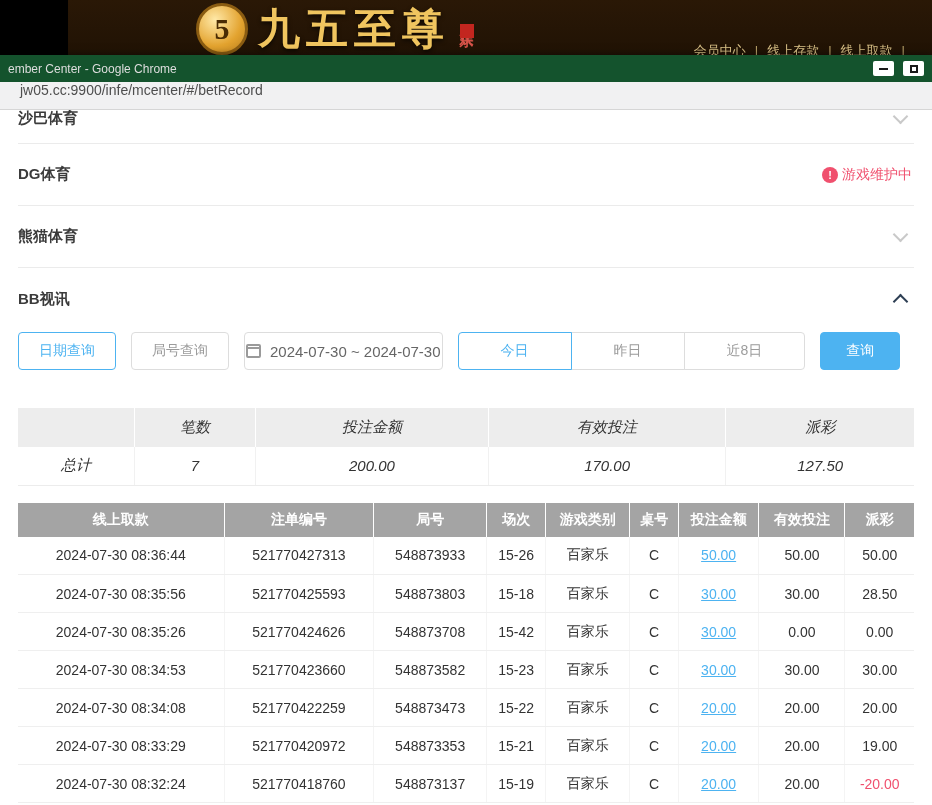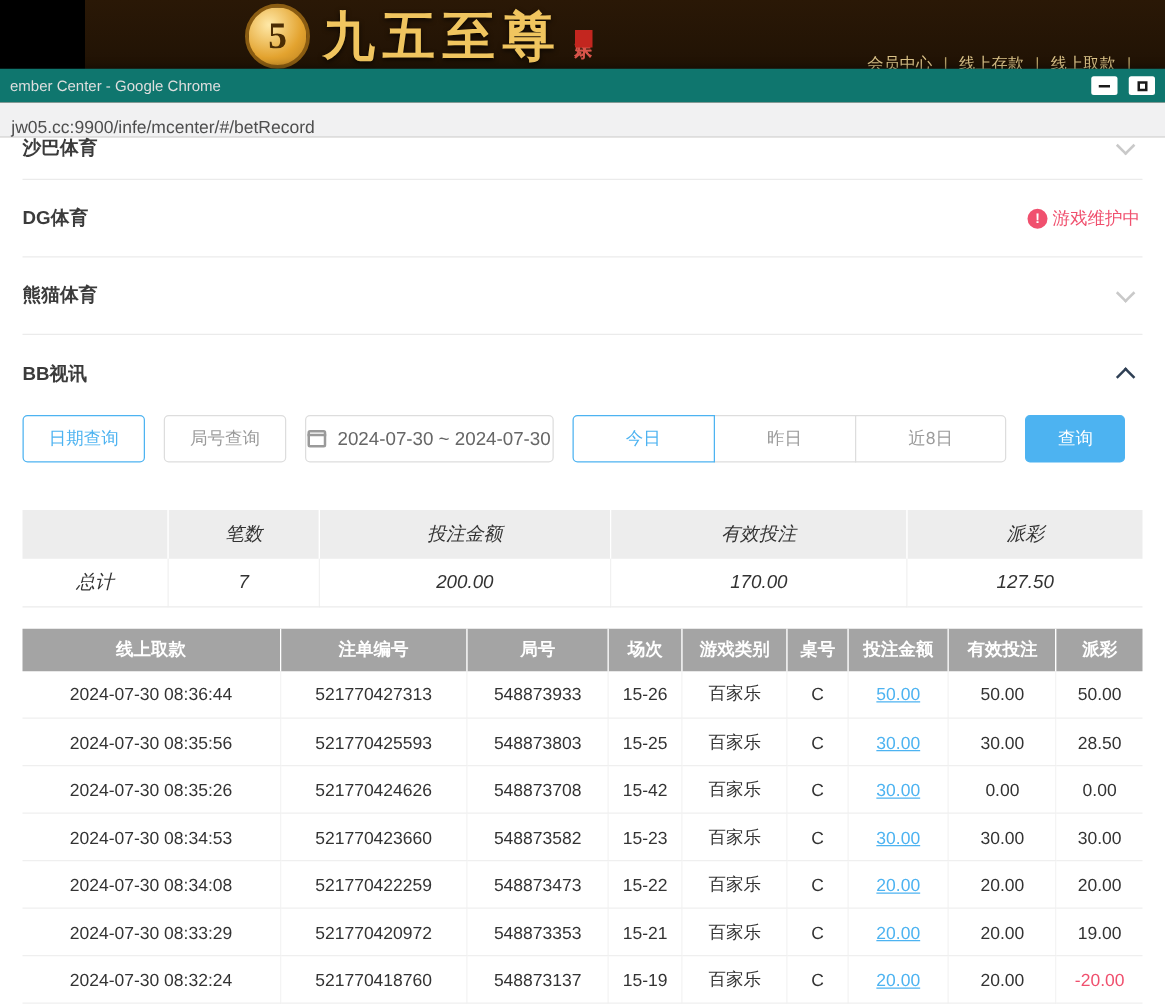--- a/index.html
+++ b/index.html
@@ -23,28 +23,28 @@
   .logo-badge .vtxt { writing-mode:vertical-lr; text-orientation:upright; font-size:14px;
     font-weight:bold; color:#d8544a; letter-spacing:1px; }
   .logo-badge .sq { width:14px; height:14px; background:#c3261f; }
   .top-nav { position:absolute; right:18px; top:42px; color:#dcc489; font-size:13px; white-space:nowrap; }
   .top-nav .lnk { cursor:pointer; }
   .top-nav .sep { margin:0 9px; color:#b7a168; }
 
   
   .chrome { position:absolute; top:55px; left:0; width:932px; height:750px;
     box-shadow:0 0 8px rgba(0,0,0,.5); }
-  .title-bar { height:27px; background:#0f766e; display:flex; align-items:center; padding:0 8px; }
+  .title-bar { height:27px; background:#14532d; display:flex; align-items:center; padding:0 8px; }
   .title-bar .t { color:#dedede; font-size:12px; flex:1; white-space:nowrap; overflow:hidden; }
   .win-btn { width:21px; height:15px; background:#fff; border-radius:2px; margin-left:9px;
     display:flex; align-items:center; justify-content:center; cursor:pointer; }
   .win-btn .dash { width:9px; height:2px; background:#1a1a1a; }
   .win-btn .box { width:8px; height:8px; border:2px solid #1a1a1a; }
   .url-bar { height:28px; background:#f1f1f2; border-bottom:1px solid #d6d6d6;
-    display:flex; align-items:flex-end; padding:0 9px; }
+    display:flex; align-items:flex-start; padding:0 20px; }
   .url-text { color:#4e4e4e; font-size:14px; white-space:nowrap; }
 
   
   .page { height:695px; background:#fff; padding:0 18px; overflow:hidden; position:relative; }
   .acc-row { display:flex; align-items:center; justify-content:space-between; height:62px;
     border-bottom:1px solid #ebebeb; cursor:pointer; }
   .acc-row.first { height:50px; margin-top:-16px; }
   .acc-row.expanded { border-bottom:none; }
   .acc-label { font-size:15px; font-weight:bold; color:#3b3b3b; }
   .chev { width:11px; height:11px; border-right:2px solid #c9c9c9; border-bottom:2px solid #c9c9c9;
@@ -226,21 +226,21 @@
               <td>百家乐</td>
               <td>C</td>
               <td class="link">50.00</td>
               <td>50.00</td>
               <td>50.00</td>
             </tr>
             <tr>
               <td>2024-07-30 08:35:56</td>
               <td>521770425593</td>
               <td>548873803</td>
-              <td>15-25</td>
+              <td>15-18</td>
               <td>百家乐</td>
               <td>C</td>
               <td class="link">30.00</td>
               <td>30.00</td>
               <td>28.50</td>
             </tr>
             <tr>
               <td>2024-07-30 08:35:26</td>
               <td>521770424626</td>
               <td>548873708</td>

